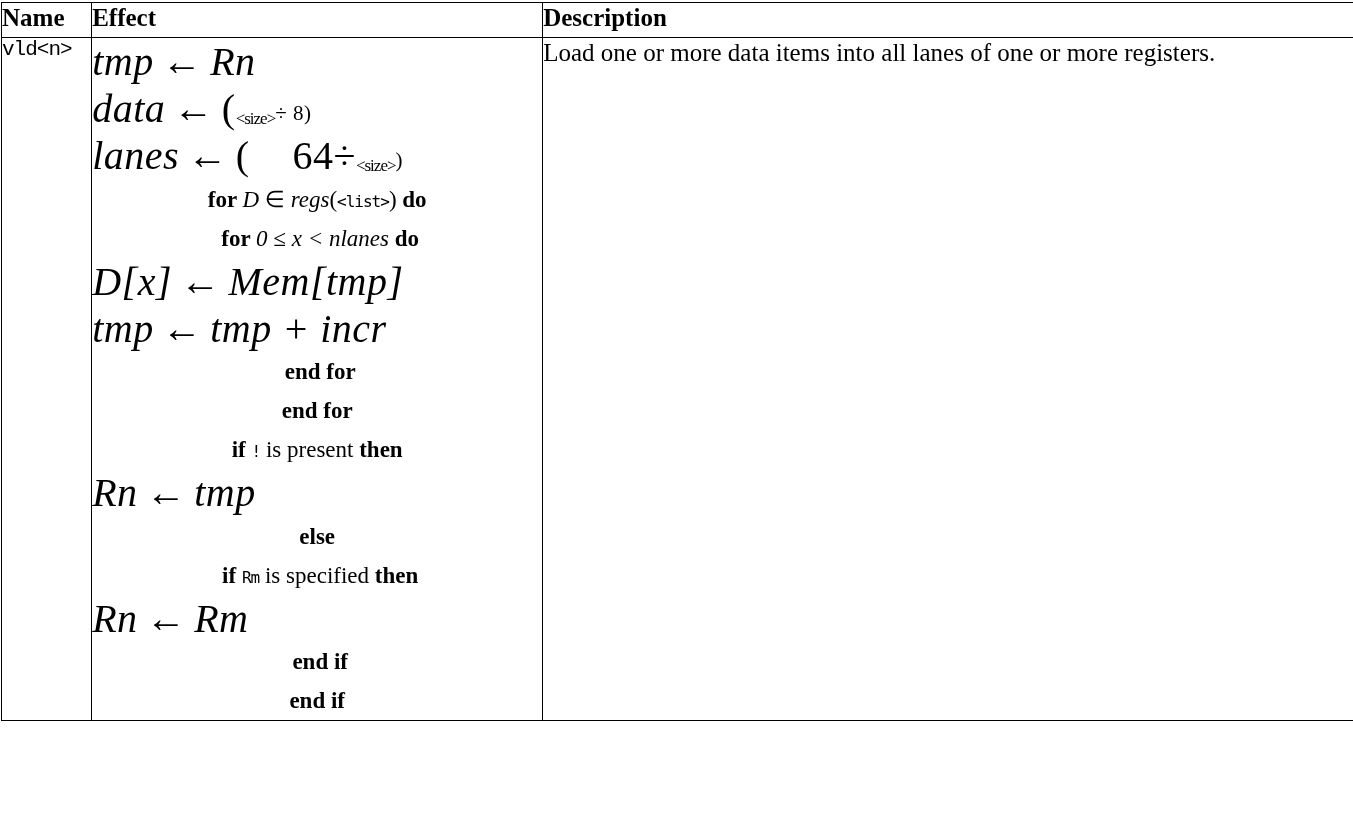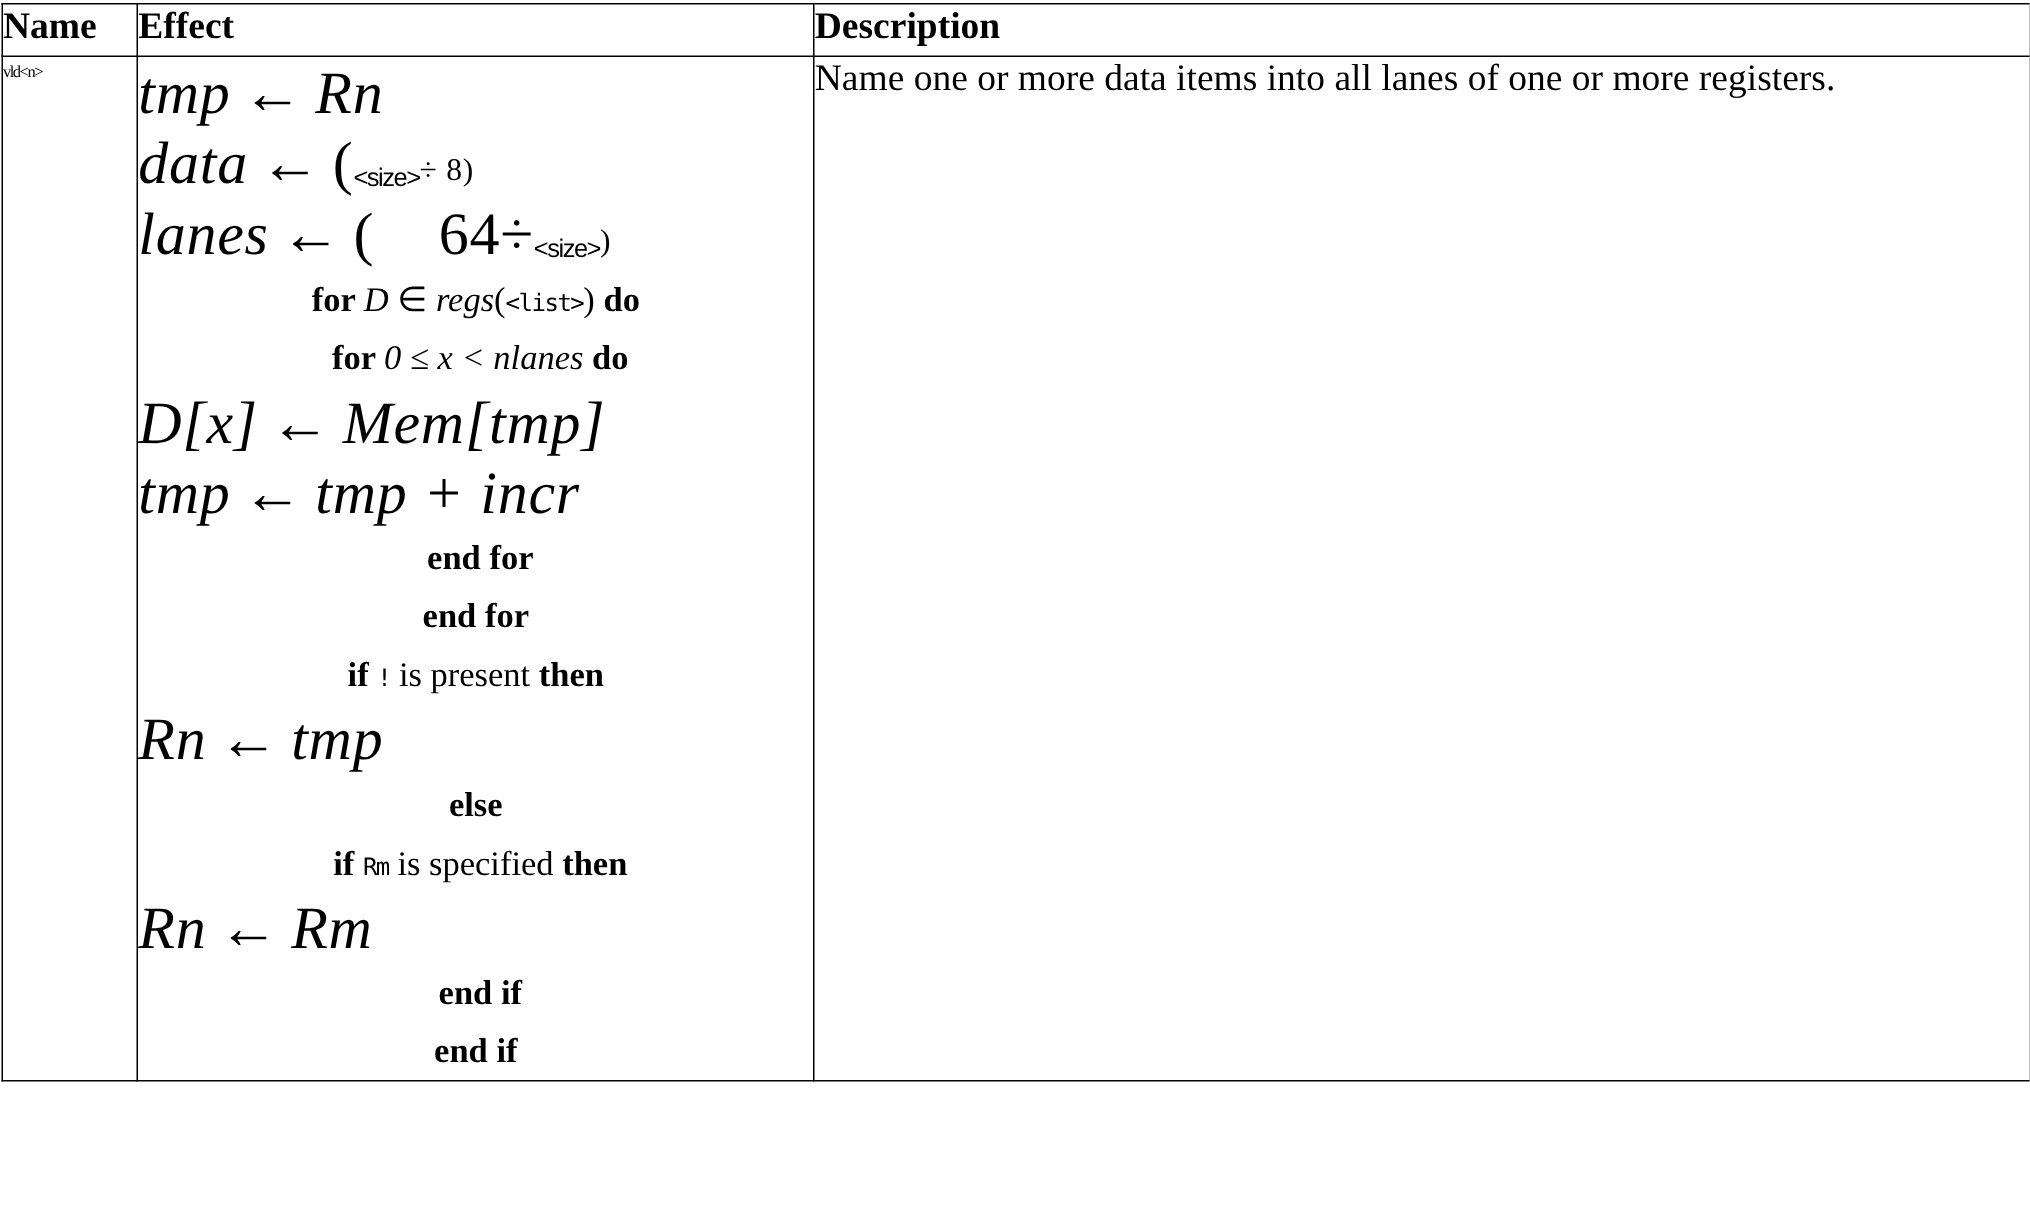--- a/index.html
+++ b/index.html
@@ -39,22 +39,22 @@
   }
   .col-name  { width: 90px; }
   .col-eff   { width: 450px; }
   .col-desc  { width: 809px; }
 
   
   .name-cell {
     padding: 14px 4px 0 6px;
   }
   .mono {
-    font-family: Liberation Serif, serif;
-    font-size: 11px;
+    font-family: Liberation Mono, monospace;
+    font-size: 21px;
     letter-spacing: -1px;
     white-space: nowrap;
   }
 
   
   .effect-cell {
     padding: 6px 4px 8px 10px;
     overflow: hidden;
   }
   .pc-line {
@@ -69,21 +69,21 @@
     line-height: 1.18;
     letter-spacing: 0.5px;
   }
   .math .arrow {
     font-style: normal;
     padding: 0 8px;
   }
   .math .op { font-style: normal; }
   .math .num { font-style: normal; margin-left: 43px; }
   .sub-mono {
-    font-family: Liberation Sans, sans-serif;
+    font-family: Liberation Serif, serif;
     font-style: normal;
     font-size: 17px;
     letter-spacing: -1px;
     vertical-align: -2px;
   }
   .small-op {
     font-style: normal;
     font-size: 21px;
     vertical-align: 2px;
   }
@@ -203,17 +203,17 @@
         <div class="pc-line math">
           <span>Rn</span><span class="arrow">←</span><span>Rm</span>
         </div>
 
         <div class="pc-line kw-line indent2">end if</div>
         <div class="pc-line kw-line indent1">end if</div>
 
       </td>
 
       <td class="desc-cell">
-        <span>Name one or more data items into all lanes of one or more registers.</span>
+        <span>Load one or more data items into all lanes of one or more registers.</span>
       </td>
     </tr>
   </tbody>
 </table>
 
 </body></html>

